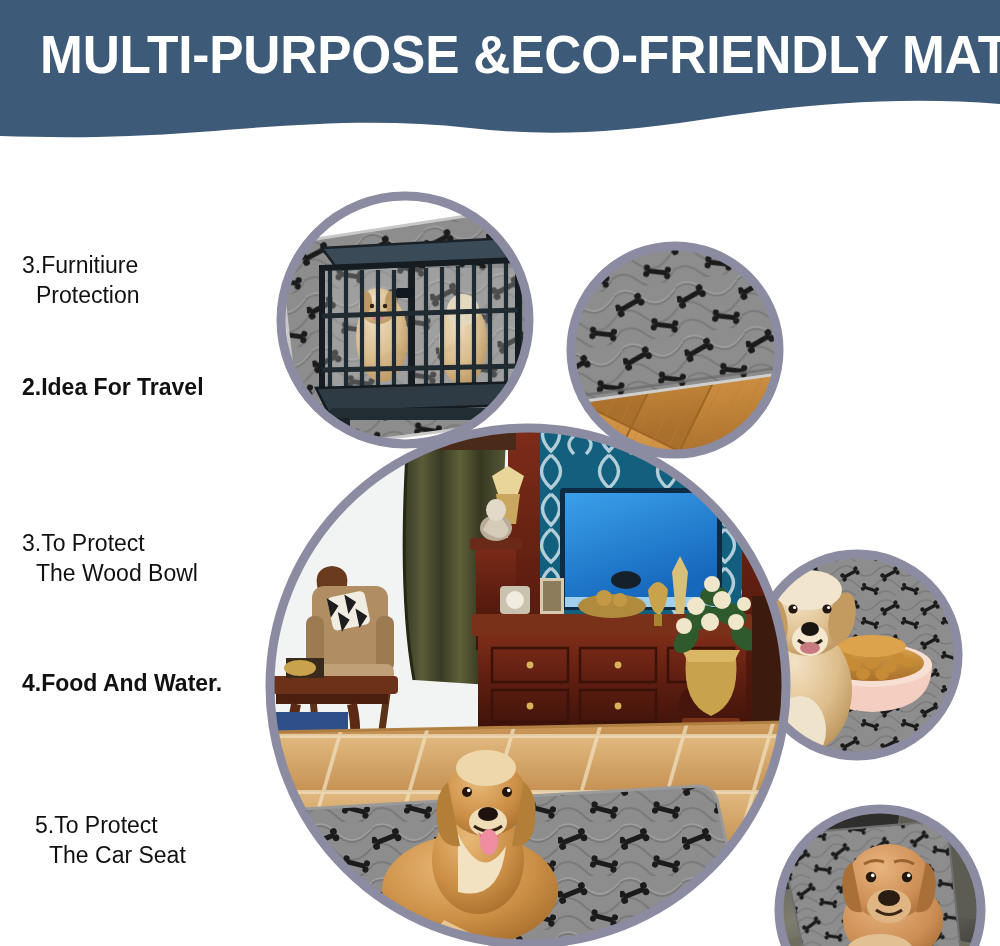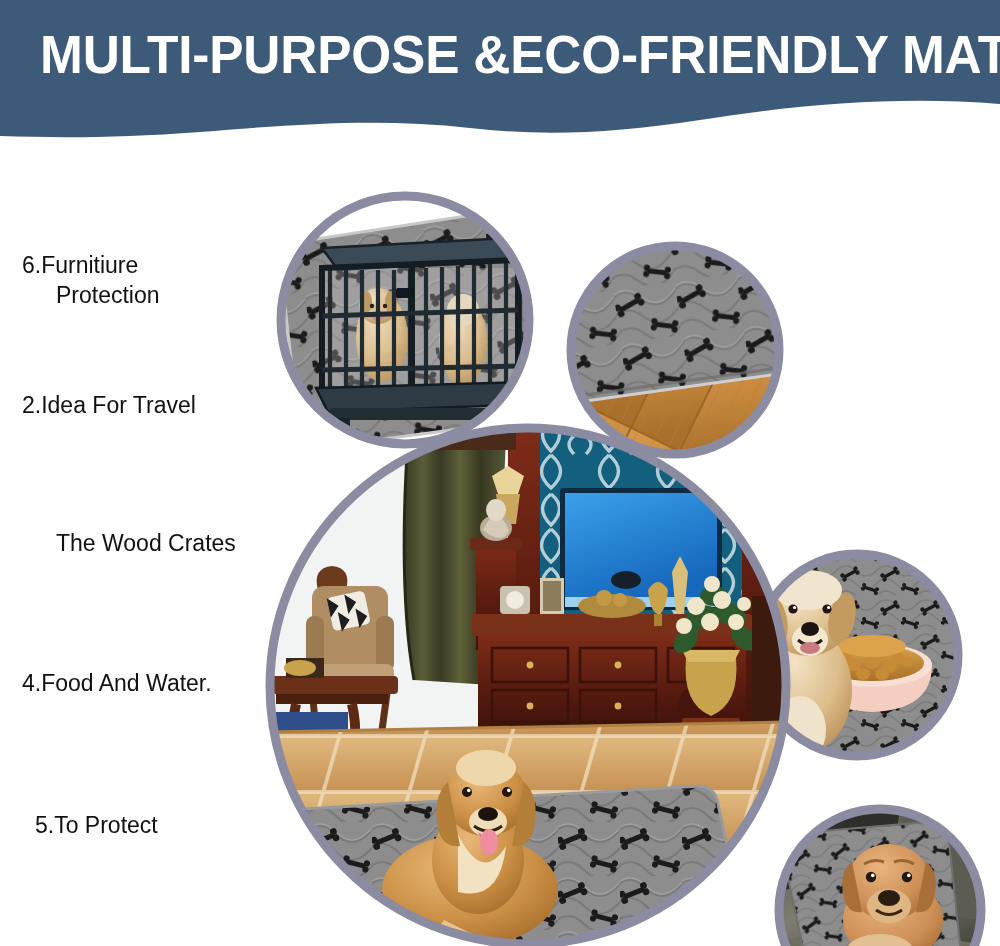--- a/index.html
+++ b/index.html
@@ -61,26 +61,26 @@
     left: 0;
     width: 288px;
     color: #111111;
     font-family: "Liberation Sans", sans-serif;
     font-size: 23px;
     line-height: 30px;
     font-weight: normal;
   }
   .feature-line { display: block; white-space: nowrap; }
   .feature-line.l1 { padding-left: 22px; }
-  .feature-line.l2 { padding-left: 56px; }
+  .feature-line.l2 { padding-left: 36px; }
 
   #feature-item-0 { top: 18px; }
-  #feature-item-1 { top: 158px; }
+  #feature-item-1 { top: 140px; font-weight: bold; }
   #feature-item-2 { top: 296px; }
-  #feature-item-3 { top: 436px; }
+  #feature-item-3 { top: 436px; font-weight: bold; }
   #feature-item-4 { top: 578px; margin-left: 13px; }
 
   
   #collage {
     position: absolute;
     left: 0; top: 120px;
     width: 1000px;
     height: 826px;
     z-index: 10;
   }
@@ -536,38 +536,40 @@
           <circle cx="508.8" cy="670.4" r="1.8" fill="#ffffff"></circle>
         </g>
       </g>
       <circle cx="528" cy="566" r="258" fill="none" stroke="#8b8ba2" stroke-width="9"></circle>
     </svg>
   </div>
 
   <div id="feature-list">
 
     <div class="feature-item" id="feature-item-0">
-      <span class="feature-line l1">6.Furnitiure</span>
+      <span class="feature-line l1">3.Furnitiure</span>
       <span class="feature-line l2">Protection</span>
     </div>
 
     <div class="feature-item" id="feature-item-1">
       <span class="feature-line l1">2.Idea For Travel</span>
     </div>
 
     <div class="feature-item" id="feature-item-2">
-      <span class="feature-line l2">The Wood Crates</span>
+      <span class="feature-line l1">3.To Protect</span>
+      <span class="feature-line l2">The Wood Bowl</span>
     </div>
 
     <div class="feature-item" id="feature-item-3">
       <span class="feature-line l1">4.Food And Water.</span>
     </div>
 
     <div class="feature-item" id="feature-item-4">
       <span class="feature-line l1">5.To Protect</span>
+      <span class="feature-line l2">The Car Seat</span>
     </div>
 
   </div>
 
   <div id="header-banner">
     <svg viewBox="0 0 1000 150" xmlns="http://www.w3.org/2000/svg" preserveAspectRatio="none">
       <path d="M0 0 L1000 0 L1000 104
                C 900 96, 800 104, 700 120
                C 610 134, 540 136, 470 128
                C 380 118, 300 124, 200 132

